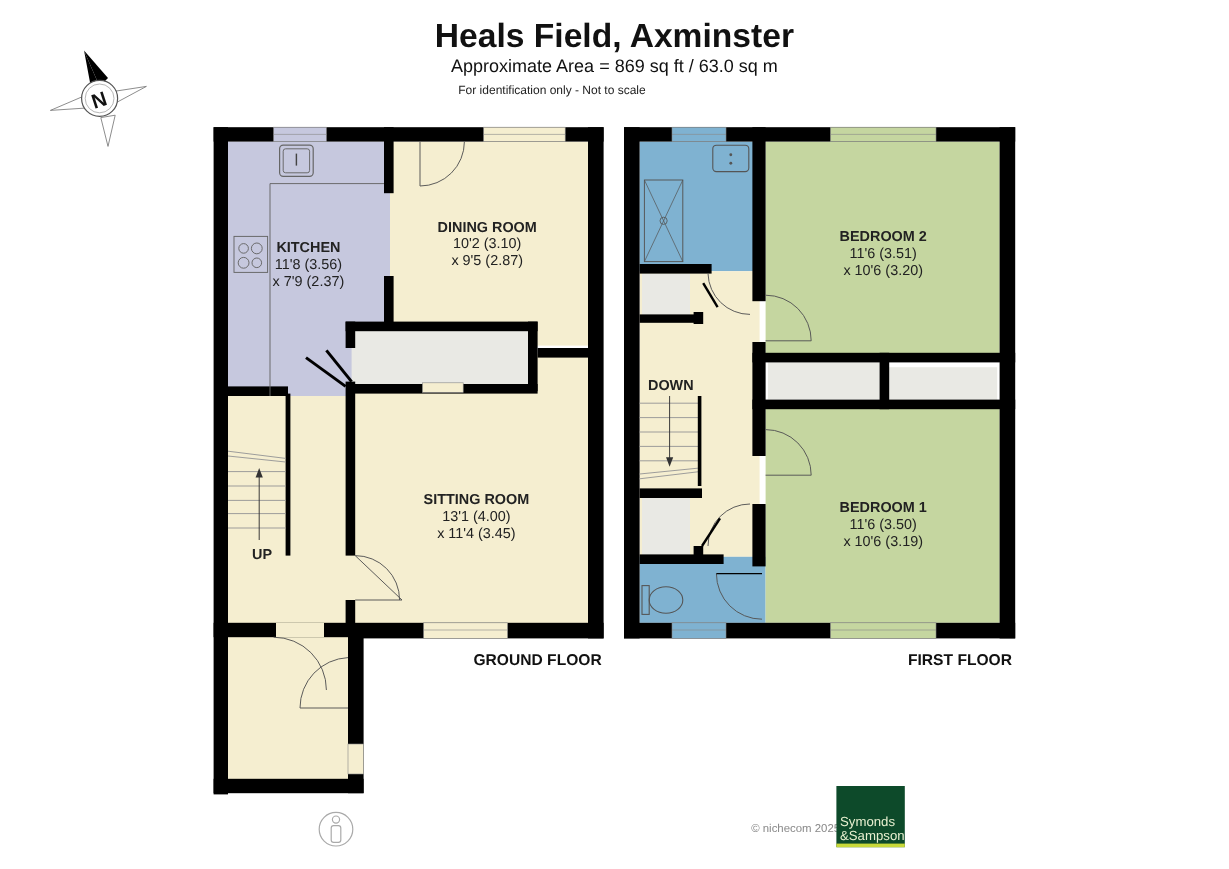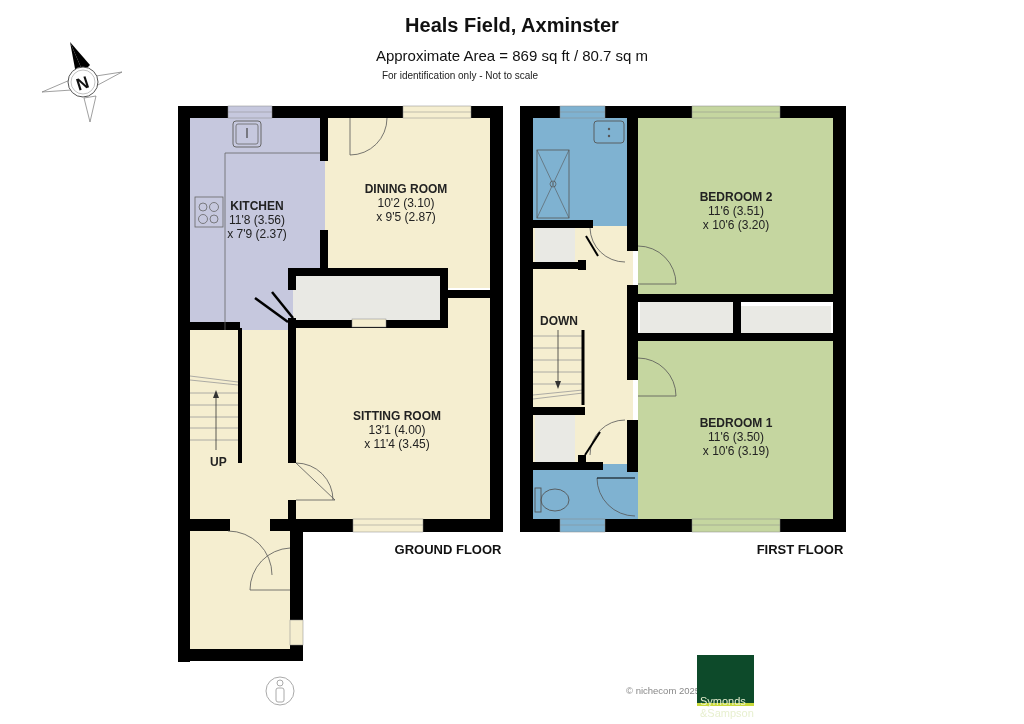--- a/index.html
+++ b/index.html
@@ -1,33 +1,33 @@
 <!DOCTYPE html>
 <html><head>
 <meta charset="utf-8">
 <style>
   html, body { margin: 0; padding: 0; background: #ffffff; }
   body { width: 1024px; height: 724px; position: relative; overflow: hidden; font-family: "Liberation Sans", sans-serif; }
-  .title { position: absolute; left: 0; width: 1024px; top: 14px; text-align: center; font-weight: bold; font-size: 20px; color: #111; }
+  .title { position: absolute; left: 0; width: 1024px; top: 14px; text-align: center; font-weight: bold; font-size: 28px; color: #111; }
   .subtitle { position: absolute; left: 0; width: 1024px; top: 47px; text-align: center; font-size: 15px; color: #111; }
   .note { position: absolute; left: 0; width: 920px; top: 70px; text-align: center; font-size: 10px; color: #222; }
   svg.plan { position: absolute; left: 0; top: 0; }
   .room-label { font-family: "Liberation Sans", sans-serif; font-weight: bold; font-size: 12px; fill: #222; }
   .room-dim { font-family: "Liberation Sans", sans-serif; font-size: 12px; fill: #222; }
   .floor-label { font-family: "Liberation Sans", sans-serif; font-weight: bold; font-size: 13px; fill: #111; }
   .footer { position: absolute; left: 290px; top: 673px; font-size: 9.5px; line-height: 12px; color: #888; }
   .footer-icon { position: absolute; left: 265px; top: 674px; width: 30px; height: 34px; }
   .copyright { position: absolute; left: 626px; top: 685px; font-size: 9.5px; color: #888; }
-  .logo { position: absolute; left: 697px; top: 655px; width: 57px; height: 51px; background: #0d4a2a; border-bottom: 3px solid #c9d93a; color: #e8f0d0; font-size: 11px; line-height: 12px; box-sizing: border-box; padding: 40px 0 0 3px; }
+  .logo { position: absolute; left: 697px; top: 655px; width: 57px; height: 51px; background: #0d4a2a; border-bottom: 3px solid #c9d93a; color: #e8f0d0; font-size: 11px; line-height: 12px; box-sizing: border-box; padding: 24px 0 0 3px; }
 </style>
 </head>
 <body>
 
 <div class="title">Heals Field, Axminster</div>
-<div class="subtitle">Approximate Area = 869 sq ft / 80.7 sq m</div>
+<div class="subtitle">Approximate Area = 869 sq ft / 63.0 sq m</div>
 <div class="note">For identification only - Not to scale</div>
 
 <svg class="plan" width="1024" height="724" viewBox="0 0 1024 724">
 
   <g>
     <polygon points="70,42 90,65 83,72" fill="#000"></polygon>
     <polygon points="70,42 76,74 83,72" fill="#000"></polygon>
     <polygon points="122,72 96,76 96,86" fill="none" stroke="#777" stroke-width="0.7"></polygon>
     <polygon points="42,92 70,80 72,90" fill="none" stroke="#777" stroke-width="0.7"></polygon>
     <polygon points="90,122 84,98 96,96" fill="none" stroke="#777" stroke-width="0.7"></polygon>

